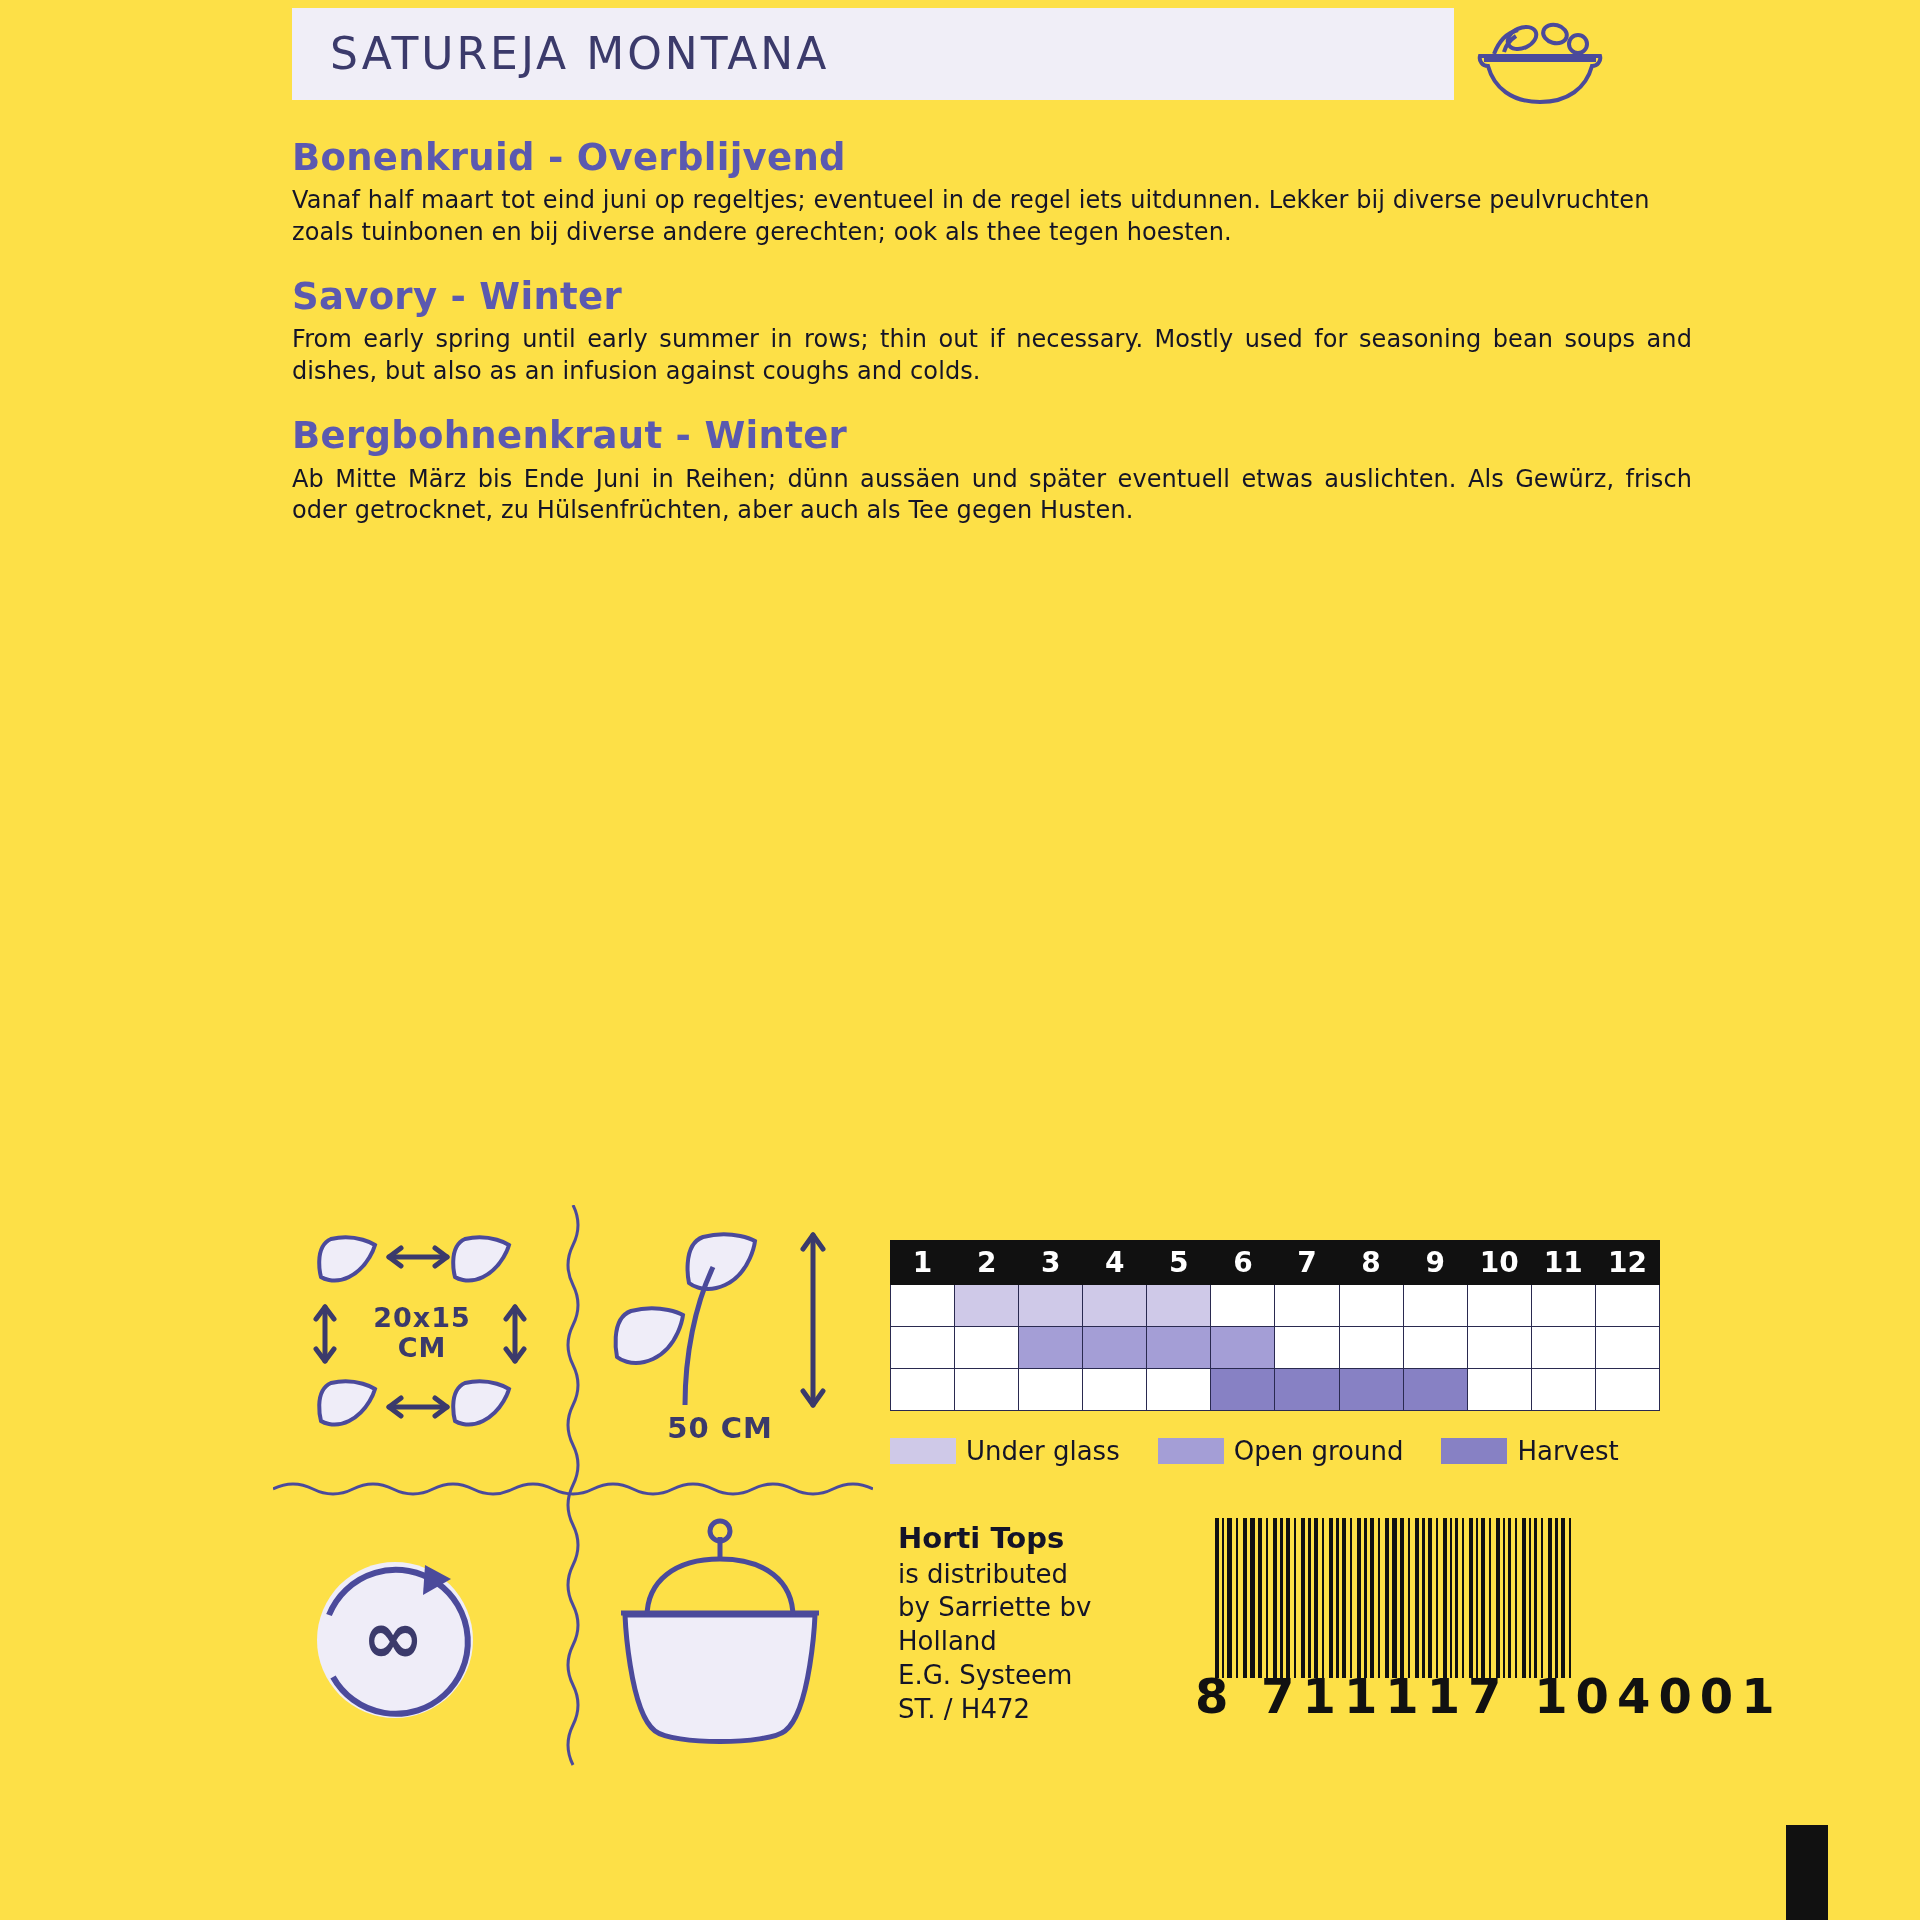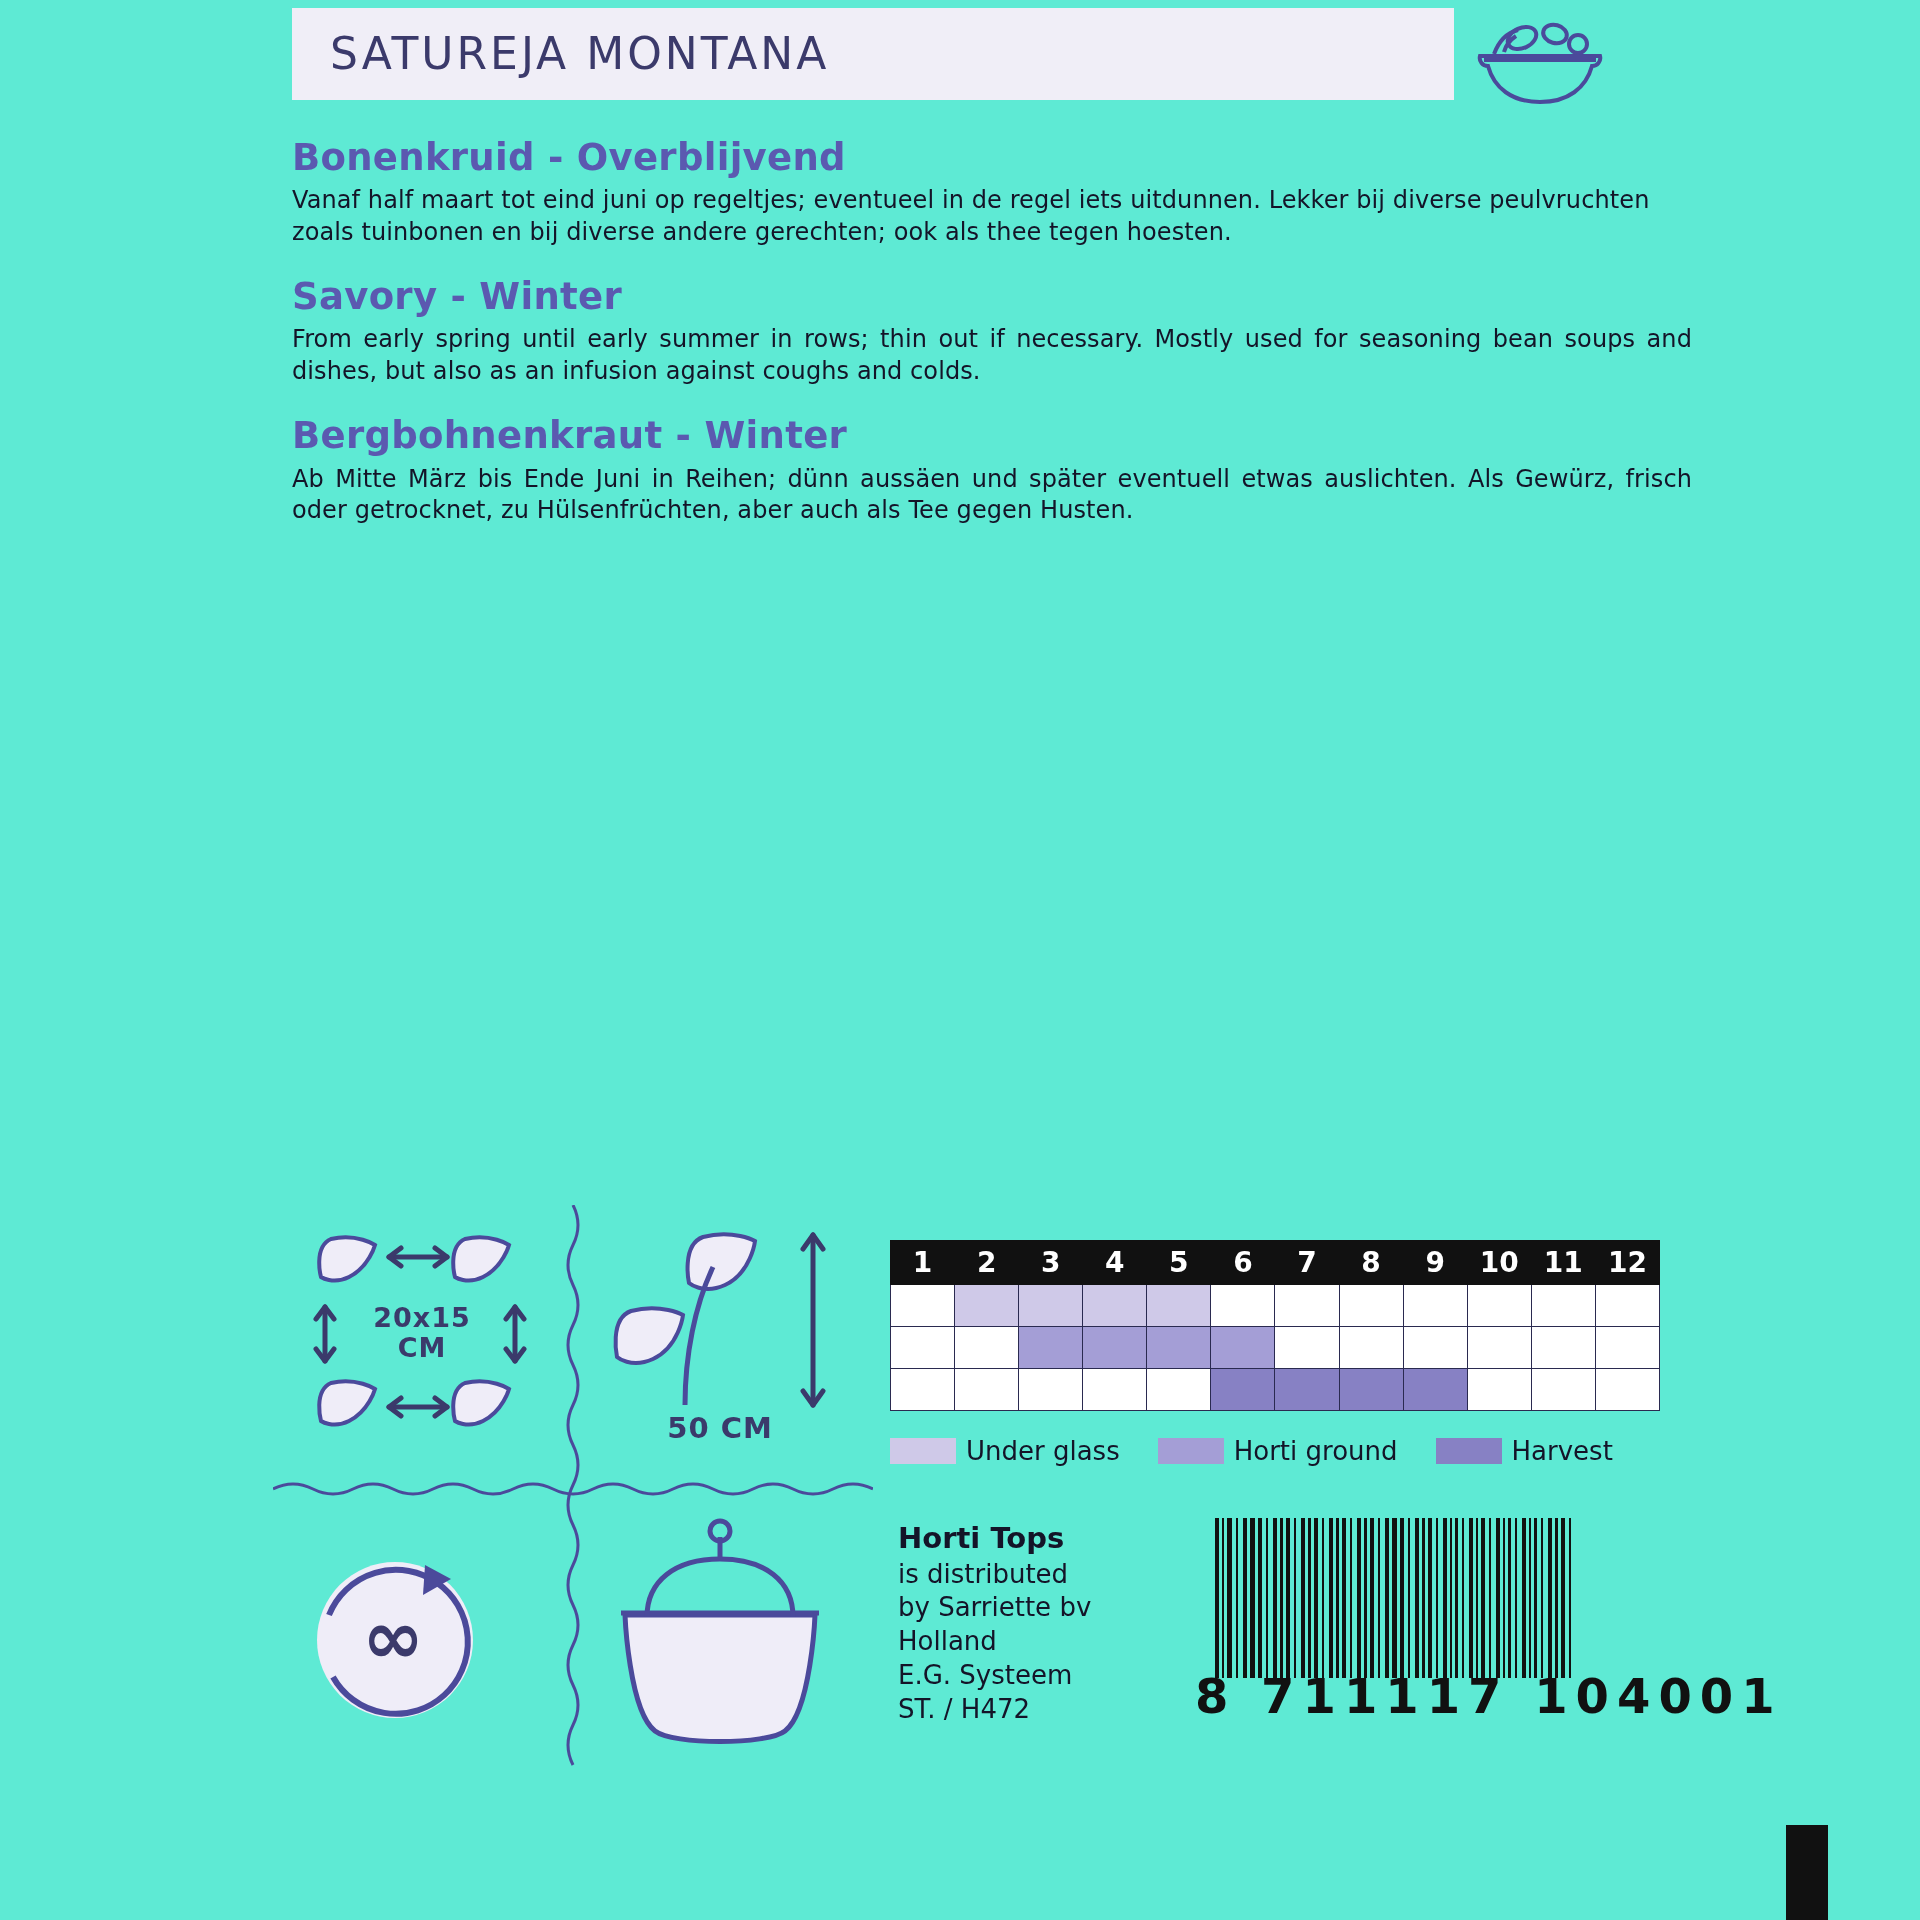--- a/index.html
+++ b/index.html
@@ -5,21 +5,21 @@
   * { box-sizing: border-box; }
   html, body {
     margin: 0; padding: 0;
     width: 1920px; height: 1920px;
     background: #ffffff;
     font-family: "DejaVu Sans", sans-serif;
   }
   .page {
     position: relative;
     width: 1920px; height: 1920px;
-    background: #5eead4;
+    background: #fde047;
     overflow: hidden;
   }
 
   
   .header-band {
     position: absolute;
     left: 292px; top: 8px;
     width: 1162px; height: 92px;
     background: #f0eef7;
   }
@@ -339,21 +339,21 @@
             <td></td>
             <td></td>
           </tr>
       </tbody>
     </table>
 
     <div class="legend">
       <span class="sw" style="background:#cfc9e8"></span>
       <span class="lbl">Under glass</span>
       <span class="sw" style="background:#a49ed6"></span>
-      <span class="lbl">Horti ground</span>
+      <span class="lbl">Open ground</span>
       <span class="sw" style="background:#8781c4"></span>
       <span class="lbl">Harvest</span>
     </div>
   </div>
 
   <div class="brand">
     <div class="name">Horti Tops</div>
     <div>is distributed</div>
     <div>by Sarriette bv</div>
     <div>Holland</div>

